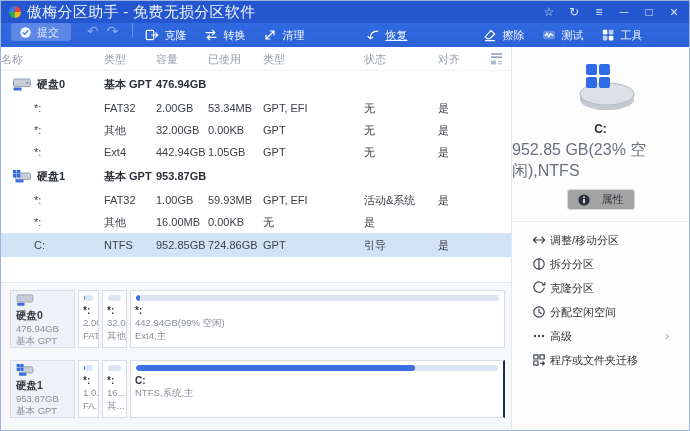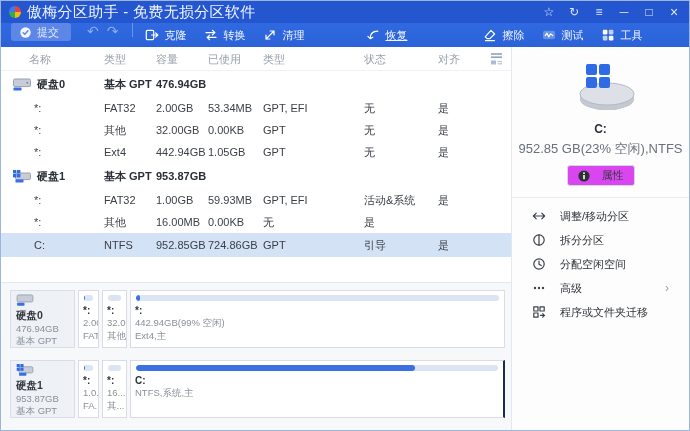--- a/index.html
+++ b/index.html
@@ -42,21 +42,21 @@
   
   .main { flex:1; display:flex; min-height:0; }
   .left-col { width:511px; border-right:1px solid #e3e7ee; display:flex; flex-direction:column; background:#fff; }
   
   .table-wrap { height:239px; padding-top:2px; }
   .trow, .thead {
     display:grid; grid-template-columns:103px 52px 52px 55px 101px 74px 43px 1fr;
     align-items:center;
   }
   .thead { height:22px; font-size:11px; color:#98a0ac; border-bottom:1px solid #eef1f5; position:relative; }
-  .thead .h1 { padding-left:28px; }
+  .thead .h1 { }
   .view-toggle { position:absolute; right:8px; top:3px; }
   .trow { height:22px; font-size:11px; color:#3c4148; }
   .trow.disk { height:26px; font-weight:bold; color:#2a2f36; }
   .trow.selected { background:#d4e2f6; height:24px; }
   .tcell { overflow:hidden; white-space:nowrap; }
   .name-cell { display:flex; align-items:center; gap:6px; padding-left:12px; }
   .pname { padding-left:33px; }
   
   .map-wrap { flex:1; background:#f7f8fa; border-top:1px solid #e4e7ec; padding:7px 6px 0 9px; }
   .disk-block { display:flex; gap:3px; height:58px; margin-bottom:12px; }
@@ -75,28 +75,28 @@
   .bar-fill { height:100%; background:#3b6fe3; border-radius:3px; width:0; }
   .map-cell.selected { position:relative; border-right:2px solid #1c2c4e; }
   .map-cell.selected::after {
     content:""; position:absolute; left:-11px; right:-4px; top:-4px; bottom:-4px;
     border:2px solid #d3262c; pointer-events:none;
   }
   .disk-block:last-child .map-label, .disk-block:last-child .map-cell { position:relative; z-index:0; }
   
   .sidebar { flex:1; background:#fdfdfe; display:flex; flex-direction:column; align-items:center; padding-top:12px; }
   .sb-part-name { font-size:12px; font-weight:bold; color:#2b3036; margin-top:5px; }
-  .sb-part-info { font-size:13px; color:#6b717c; margin-top:4px; }
+  .sb-part-info { font-size:16px; color:#6b717c; margin-top:4px; }
   .props-btn {
     margin-top:7px; display:flex; align-items:center; gap:12px; border:1px solid #d4d9e0;
-    border-radius:3px; background:#d946ef; height:21px; padding:0 10px; font-size:11px; color:#33383f;
+    border-radius:3px; background:#a3a3a3; height:21px; padding:0 10px; font-size:11px; color:#33383f;
   }
   .sb-divider { width:100%; height:1px; background:#e8ebf0; margin:11px 0 6px; }
   .sb-menu { width:100%; padding:0 0 0 20px; }
-  .sb-item { display:flex; align-items:center; gap:14px; height:24px; font-size:11px; color:#2f3338; padding-right:20px; }
+  .sb-item { display:flex; align-items:center; gap:4px; height:24px; font-size:11px; color:#2f3338; padding-right:20px; }
   .sb-item svg { width:14px; height:14px; flex:0 0 auto; }
   .sb-item .ico { stroke:#3c424b; fill:none; stroke-width:1.2; stroke-linecap:round; stroke-linejoin:round; }
   .sb-chevron { margin-left:auto; color:#9aa2ad; font-size:12px; }
 </style>
 </head>
 <body>
 
 <div id="app">
 
   <div class="titlebar">
@@ -434,20 +434,29 @@
               <g class="ico">
                 <circle cx="7" cy="7" r="5.2"></circle>
                 <path d="M7 1.8v10.4"></path>
               </g>
             </svg>
           <span>拆分分区</span>
         </div>
         <div class="sb-item">
           <svg viewBox="0 0 14 14">
               <g class="ico">
+                <path d="M11.6 3.6A5.2 5.2 0 1 0 12.2 7"></path>
+                <path d="M12.8 1.6v2.4h-2.4"></path>
+              </g>
+            </svg>
+          <span>克隆分区</span>
+        </div>
+        <div class="sb-item">
+          <svg viewBox="0 0 14 14">
+              <g class="ico">
                 <circle cx="7" cy="7" r="5.2"></circle>
                 <path d="M7 4v3.2l2.3 1.3"></path>
               </g>
             </svg>
           <span>分配空闲空间</span>
         </div>
         <div class="sb-item">
           <svg viewBox="0 0 14 14">
               <g fill="#3c424b">
                 <circle cx="3" cy="7" r="1.2"></circle>

